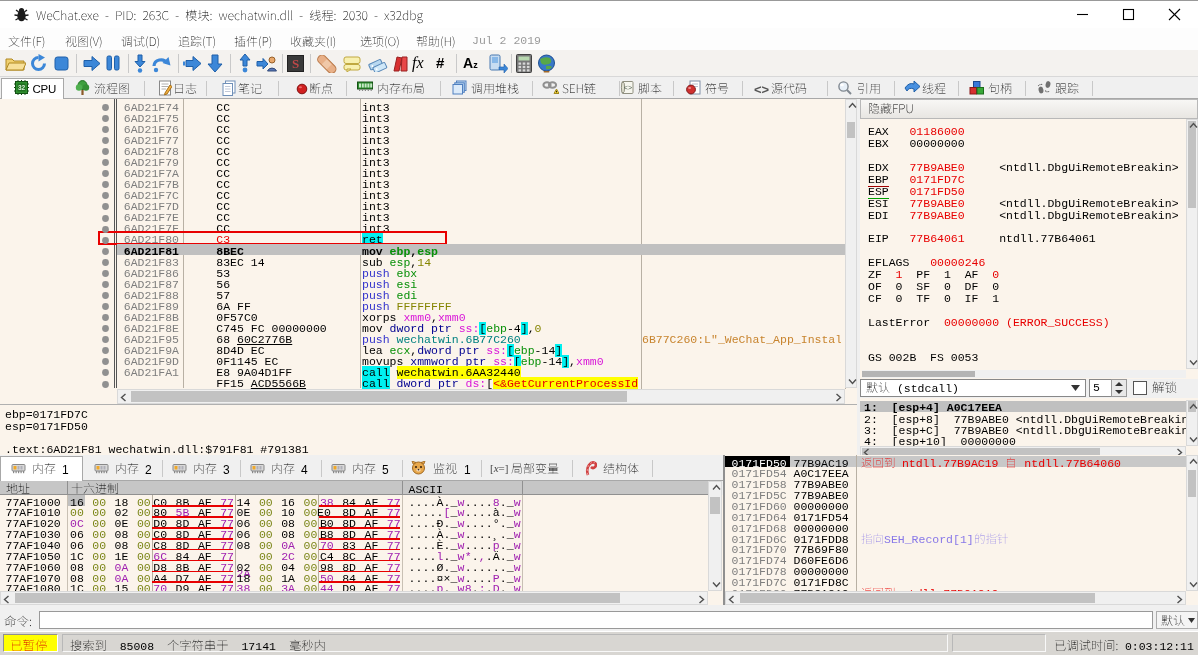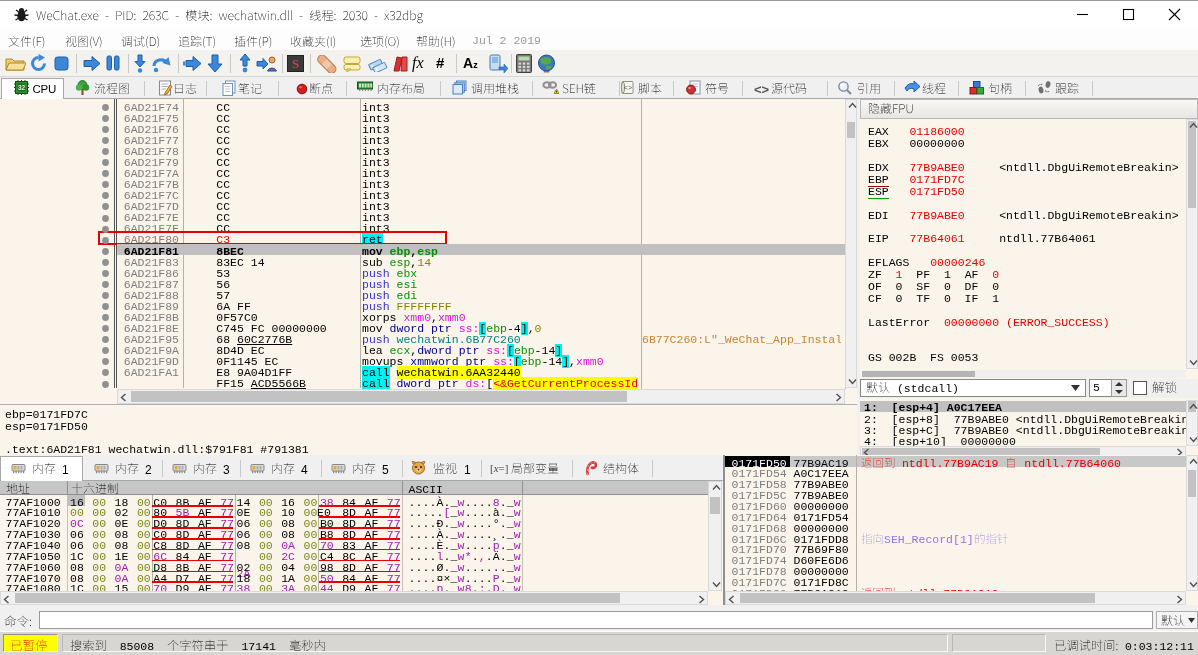--- a/index.html
+++ b/index.html
@@ -831,20 +831,21 @@
           <use href="#g46" x="2000"></use>
           <use href="#g50" x="2518"></use>
           <use href="#g55" x="3116"></use>
         </g>
       </svg></div>
     <div class="a mono" style="left:868px;top:125.2px;">EAX   <span class="red">01186000</span></div>
     <div class="a mono" style="left:868px;top:137.1px;">EBX   00000000</div>
     <div class="a mono" style="left:868px;top:160.9px;">EDX   <span class="red">77B9ABE0</span>     &lt;ntdll.DbgUiRemoteBreakin&gt;</div>
     <div class="a mono" style="left:868px;top:172.8px;"><span style="border-bottom:1.5px solid #a00000">EBP</span>   <span class="red">0171FD7C</span></div>
     <div class="a mono" style="left:868px;top:184.7px;"><span style="border-bottom:1.5px solid #00a000">ESP</span>   <span class="red">0171FD50</span></div>
+    <div class="a mono" style="left:868px;top:196.6px;">ESI   <span class="red">77B9ABE0</span>     &lt;ntdll.DbgUiRemoteBreakin&gt;</div>
     <div class="a mono" style="left:868px;top:208.5px;">EDI   <span class="red">77B9ABE0</span>     &lt;ntdll.DbgUiRemoteBreakin&gt;</div>
     <div class="a mono" style="left:868px;top:232.3px;">EIP   <span class="red">77B64061</span>     ntdll.77B64061</div>
     <div class="a mono" style="left:868px;top:256.1px;">EFLAGS   <span class="red">00000246</span></div>
     <div class="a mono" style="left:868px;top:268px;">ZF  <span class="red">1</span>  PF  1  AF  <span class="red">0</span></div>
     <div class="a mono" style="left:868px;top:279.9px;">OF  0  SF  0  DF  0</div>
     <div class="a mono" style="left:868px;top:291.8px;">CF  0  TF  0  IF  1</div>
     <div class="a mono" style="left:868px;top:315.6px;">LastError  <span class="red">00000000 (ERROR_SUCCESS)</span></div>
     <div class="a mono" style="left:868px;top:351.3px;">GS 002B  FS 0053</div>
     <div class="a" style="left:862px;top:369.5px;width:324px;height:8px;background:#f0f0f0"></div>
     <div class="a" style="left:862px;top:370.5px;width:113px;height:6px;background:#b4b4b4"></div>

